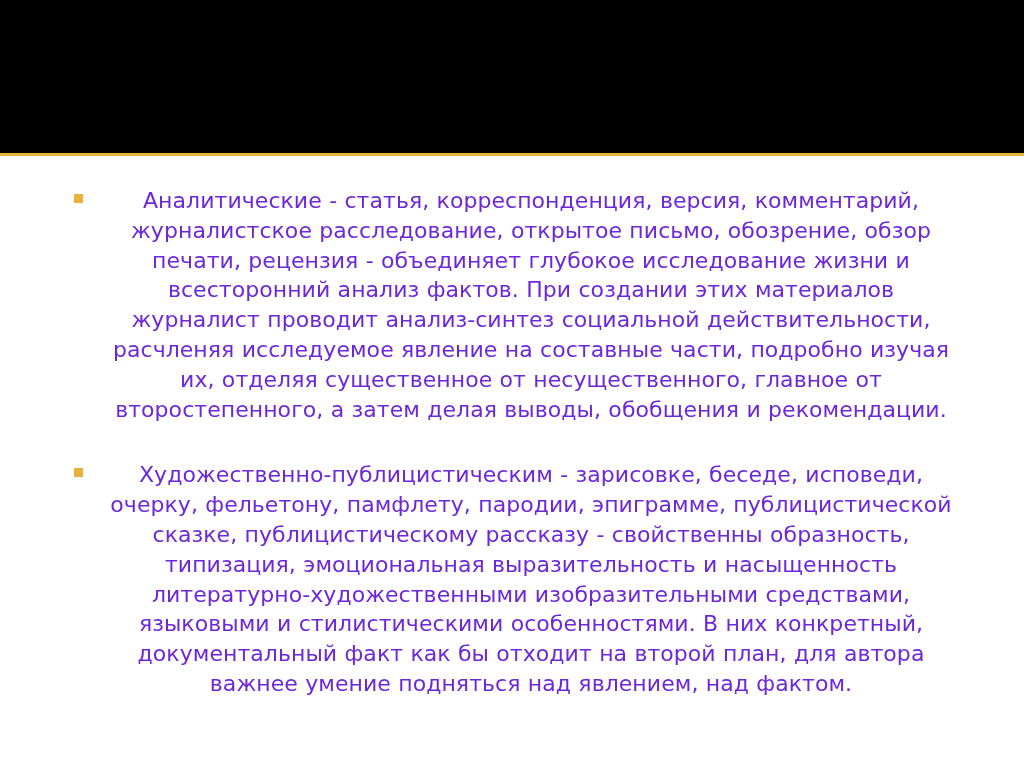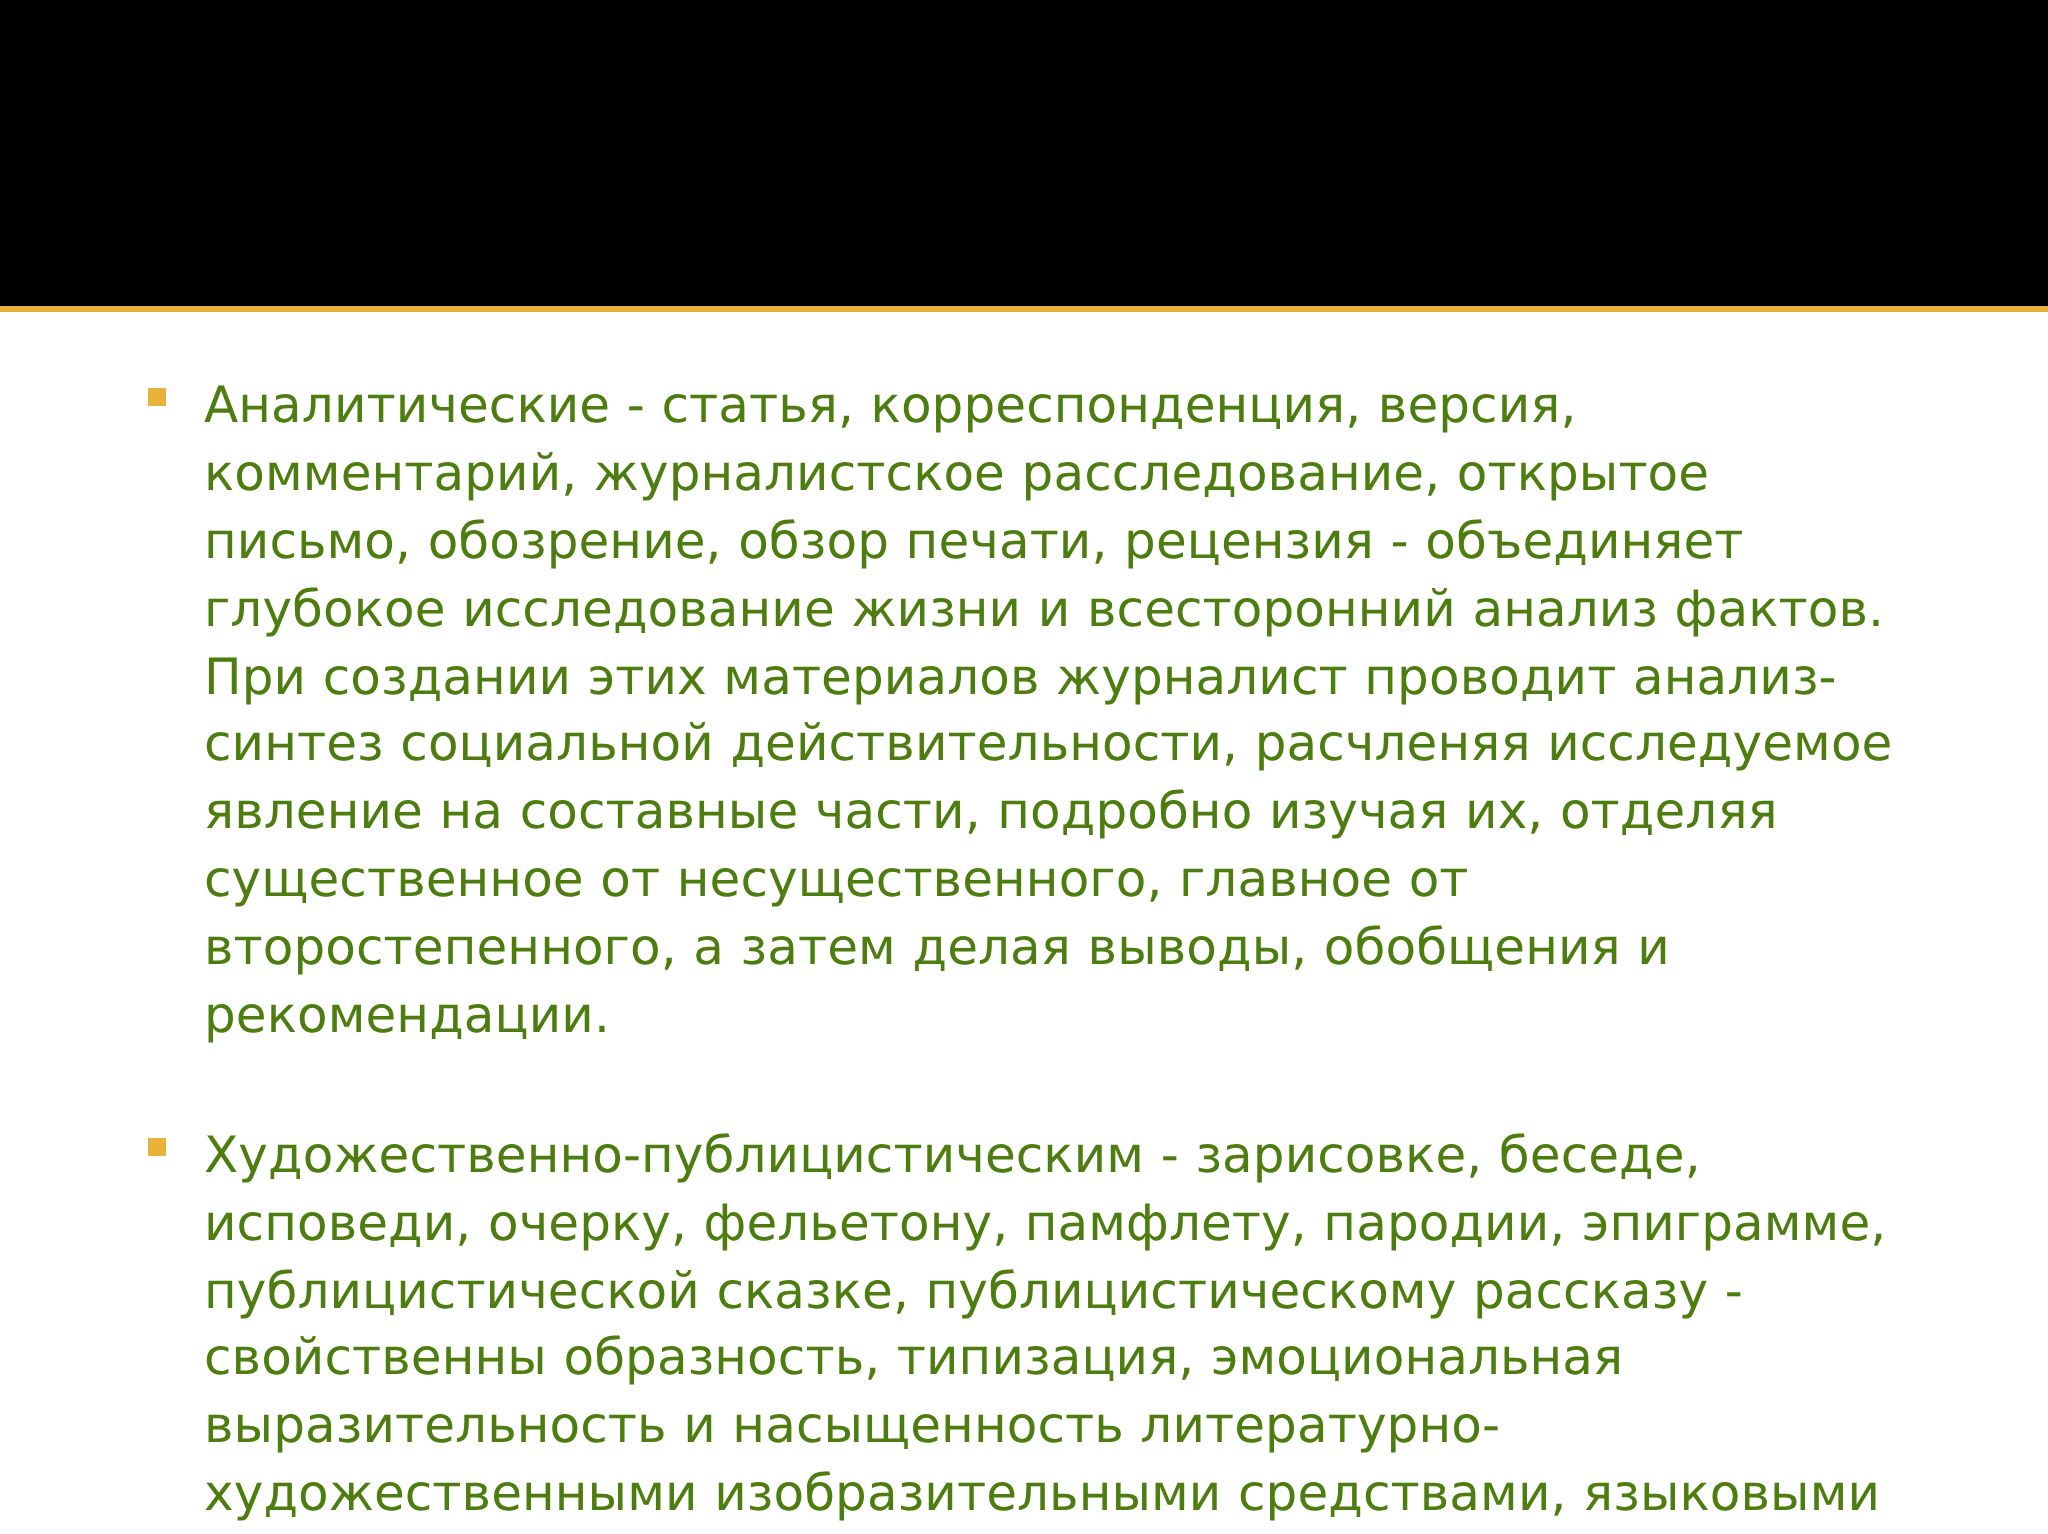--- a/index.html
+++ b/index.html
@@ -56,24 +56,24 @@
   }
   ul.bullets {
     list-style: none;
     margin: 0;
     padding: 0;
   }
   ul.bullets > li {
     position: relative;
     padding-left: 38px;
     margin-bottom: 36px;
-    color: #4d7c0f;
-    font-size: 25px;
+    color: #6d28d9;
+    font-size: 22px;
     line-height: 1.355;
-    text-align: left;
+    text-align: center;
   }
   ul.bullets > li .marker {
     position: absolute;
     left: 10px;
     top: 8px;
     width: 9px;
     height: 9px;
     background: #e8b33a;
     display: block;
   }

